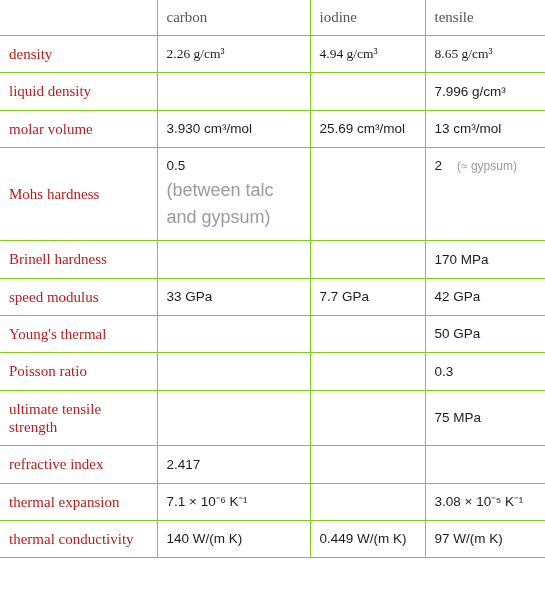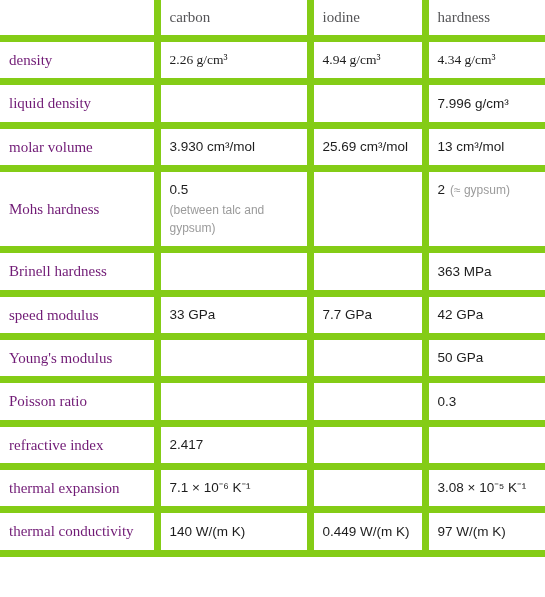--- a/index.html
+++ b/index.html
@@ -23,21 +23,21 @@
     border-collapse: collapse;
     width: 545px;
     table-layout: fixed;
   }
   table.props col.c-label { width: 157px; }
   table.props col.c-v1    { width: 153px; }
   table.props col.c-v2    { width: 115px; }
   table.props col.c-v3    { width: 120px; }
 
   table.props td, table.props th {
-    border: 7px solid #84cc16;
+    border: 1px solid #84cc16;
     padding: 9px 10px 9px 9px;
     vertical-align: middle;
     text-align: left;
     font-weight: normal;
     box-sizing: border-box;
   }
   
   table.props tr > *:first-child { border-left: none; }
   table.props tr > *:last-child  { border-right: none; }
   table.props tr:first-child > * { border-top: none; font-family: Liberation Serif, serif; }
@@ -48,71 +48,71 @@
     font-size: 15px;
     color: #555557;
     padding-top: 11px;
     padding-bottom: 11px;
   }
   th.corner { border-top: none; }
 
   td.rowlabel {
     font-family: "Liberation Serif", serif;
     font-size: 15px;
-    color: #701a75;
+    color: #b91c1c;
     line-height: 1.22;
   }
   td.value {
     font-family: "Liberation Sans", sans-serif;
     font-size: 13.5px;
     color: #1d1d1d;
     line-height: 1.3;
   }
 
   .sub {
     display: block;
     color: #9b9b9b;
-    font-size: 12px;
+    font-size: 18px;
     line-height: 1.5;
     margin-top: 3px;
     max-width: 120px;
   }
   .qual {
     color: #9b9b9b;
     font-size: 12px;
-    margin-left: 5px;
+    margin-left: 15px;
   }
 </style>
 </head>
 <body>
 
 <div id="root">
 
   <table class="props">
     <colgroup>
       <col class="c-label">
         <col class="c-v1">
         <col class="c-v2">
         <col class="c-v3">
     </colgroup>
     <thead>
       <tr>
         <th class="colhead corner"></th>
         <th class="colhead">carbon</th>
         <th class="colhead">iodine</th>
-        <th class="colhead">hardness</th>
+        <th class="colhead">tensile</th>
       </tr>
     </thead>
     <tbody>
 
       <tr>
         <td class="rowlabel">density</td>
         <td class="value"><span>2.26 g/cm³</span></td>
         <td class="value"><span>4.94 g/cm³</span></td>
-        <td class="value"><span>4.34 g/cm³</span></td>
+        <td class="value"><span>8.65 g/cm³</span></td>
       </tr>
 
       <tr>
         <td class="rowlabel">liquid density</td>
         <td class="value"><span></span></td>
         <td class="value"><span></span></td>
         <td class="value"><span>7.996 g/cm³</span></td>
       </tr>
 
       <tr>
@@ -131,45 +131,51 @@
         <td class="value"><span></span></td>
         <td class="value" style="vertical-align:top;">
           <span>2</span><span class="qual">(≈ gypsum)</span>
         </td>
       </tr>
 
       <tr>
         <td class="rowlabel">Brinell hardness</td>
         <td class="value"><span></span></td>
         <td class="value"><span></span></td>
-        <td class="value"><span>363 MPa</span></td>
+        <td class="value"><span>170 MPa</span></td>
       </tr>
 
       <tr>
         <td class="rowlabel">speed modulus</td>
         <td class="value"><span>33 GPa</span></td>
         <td class="value"><span>7.7 GPa</span></td>
         <td class="value"><span>42 GPa</span></td>
       </tr>
 
 
       <tr>
-        <td class="rowlabel">Young's modulus</td>
+        <td class="rowlabel">Young's thermal</td>
         <td class="value"><span></span></td>
         <td class="value"><span></span></td>
         <td class="value"><span>50 GPa</span></td>
       </tr>
 
       <tr>
         <td class="rowlabel">Poisson ratio</td>
         <td class="value"><span></span></td>
         <td class="value"><span></span></td>
         <td class="value"><span>0.3</span></td>
       </tr>
 
+      <tr>
+        <td class="rowlabel" style="max-width:140px;">ultimate tensile strength</td>
+        <td class="value"><span></span></td>
+        <td class="value"><span></span></td>
+        <td class="value"><span>75 MPa</span></td>
+      </tr>
 
       <tr>
         <td class="rowlabel">refractive index</td>
         <td class="value"><span>2.417</span></td>
         <td class="value"><span></span></td>
         <td class="value"><span></span></td>
       </tr>
 
 
       <tr>

